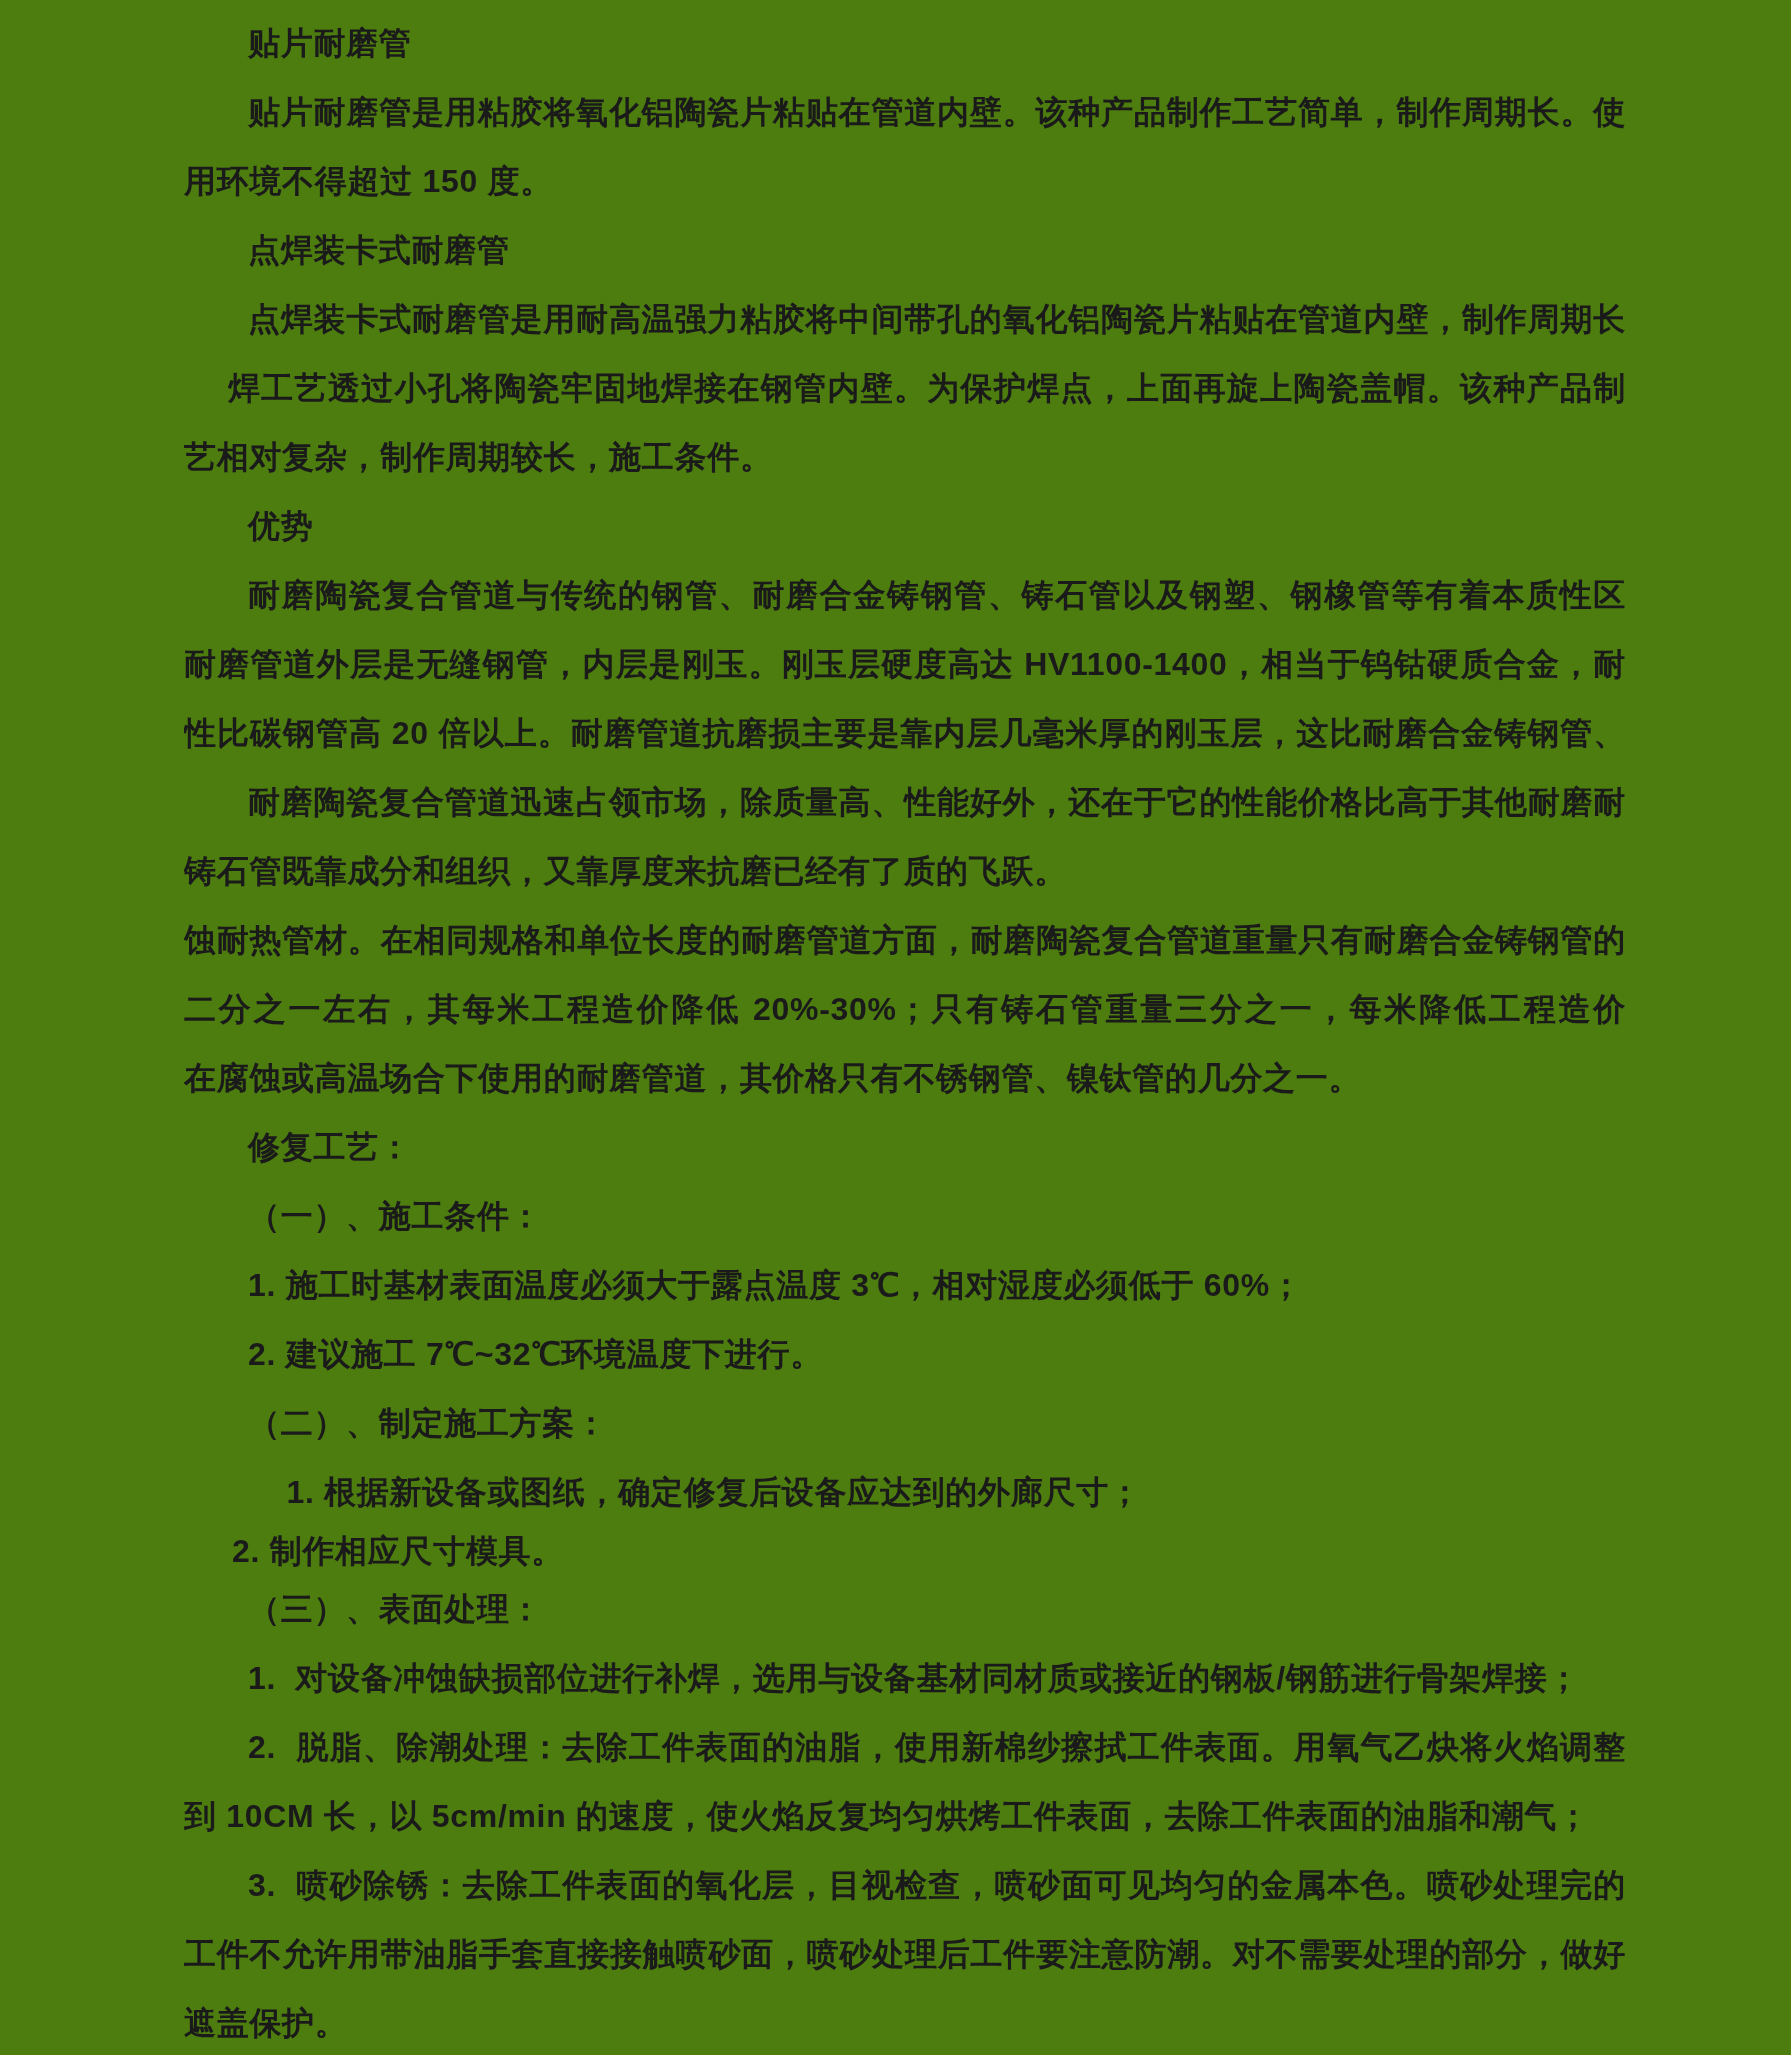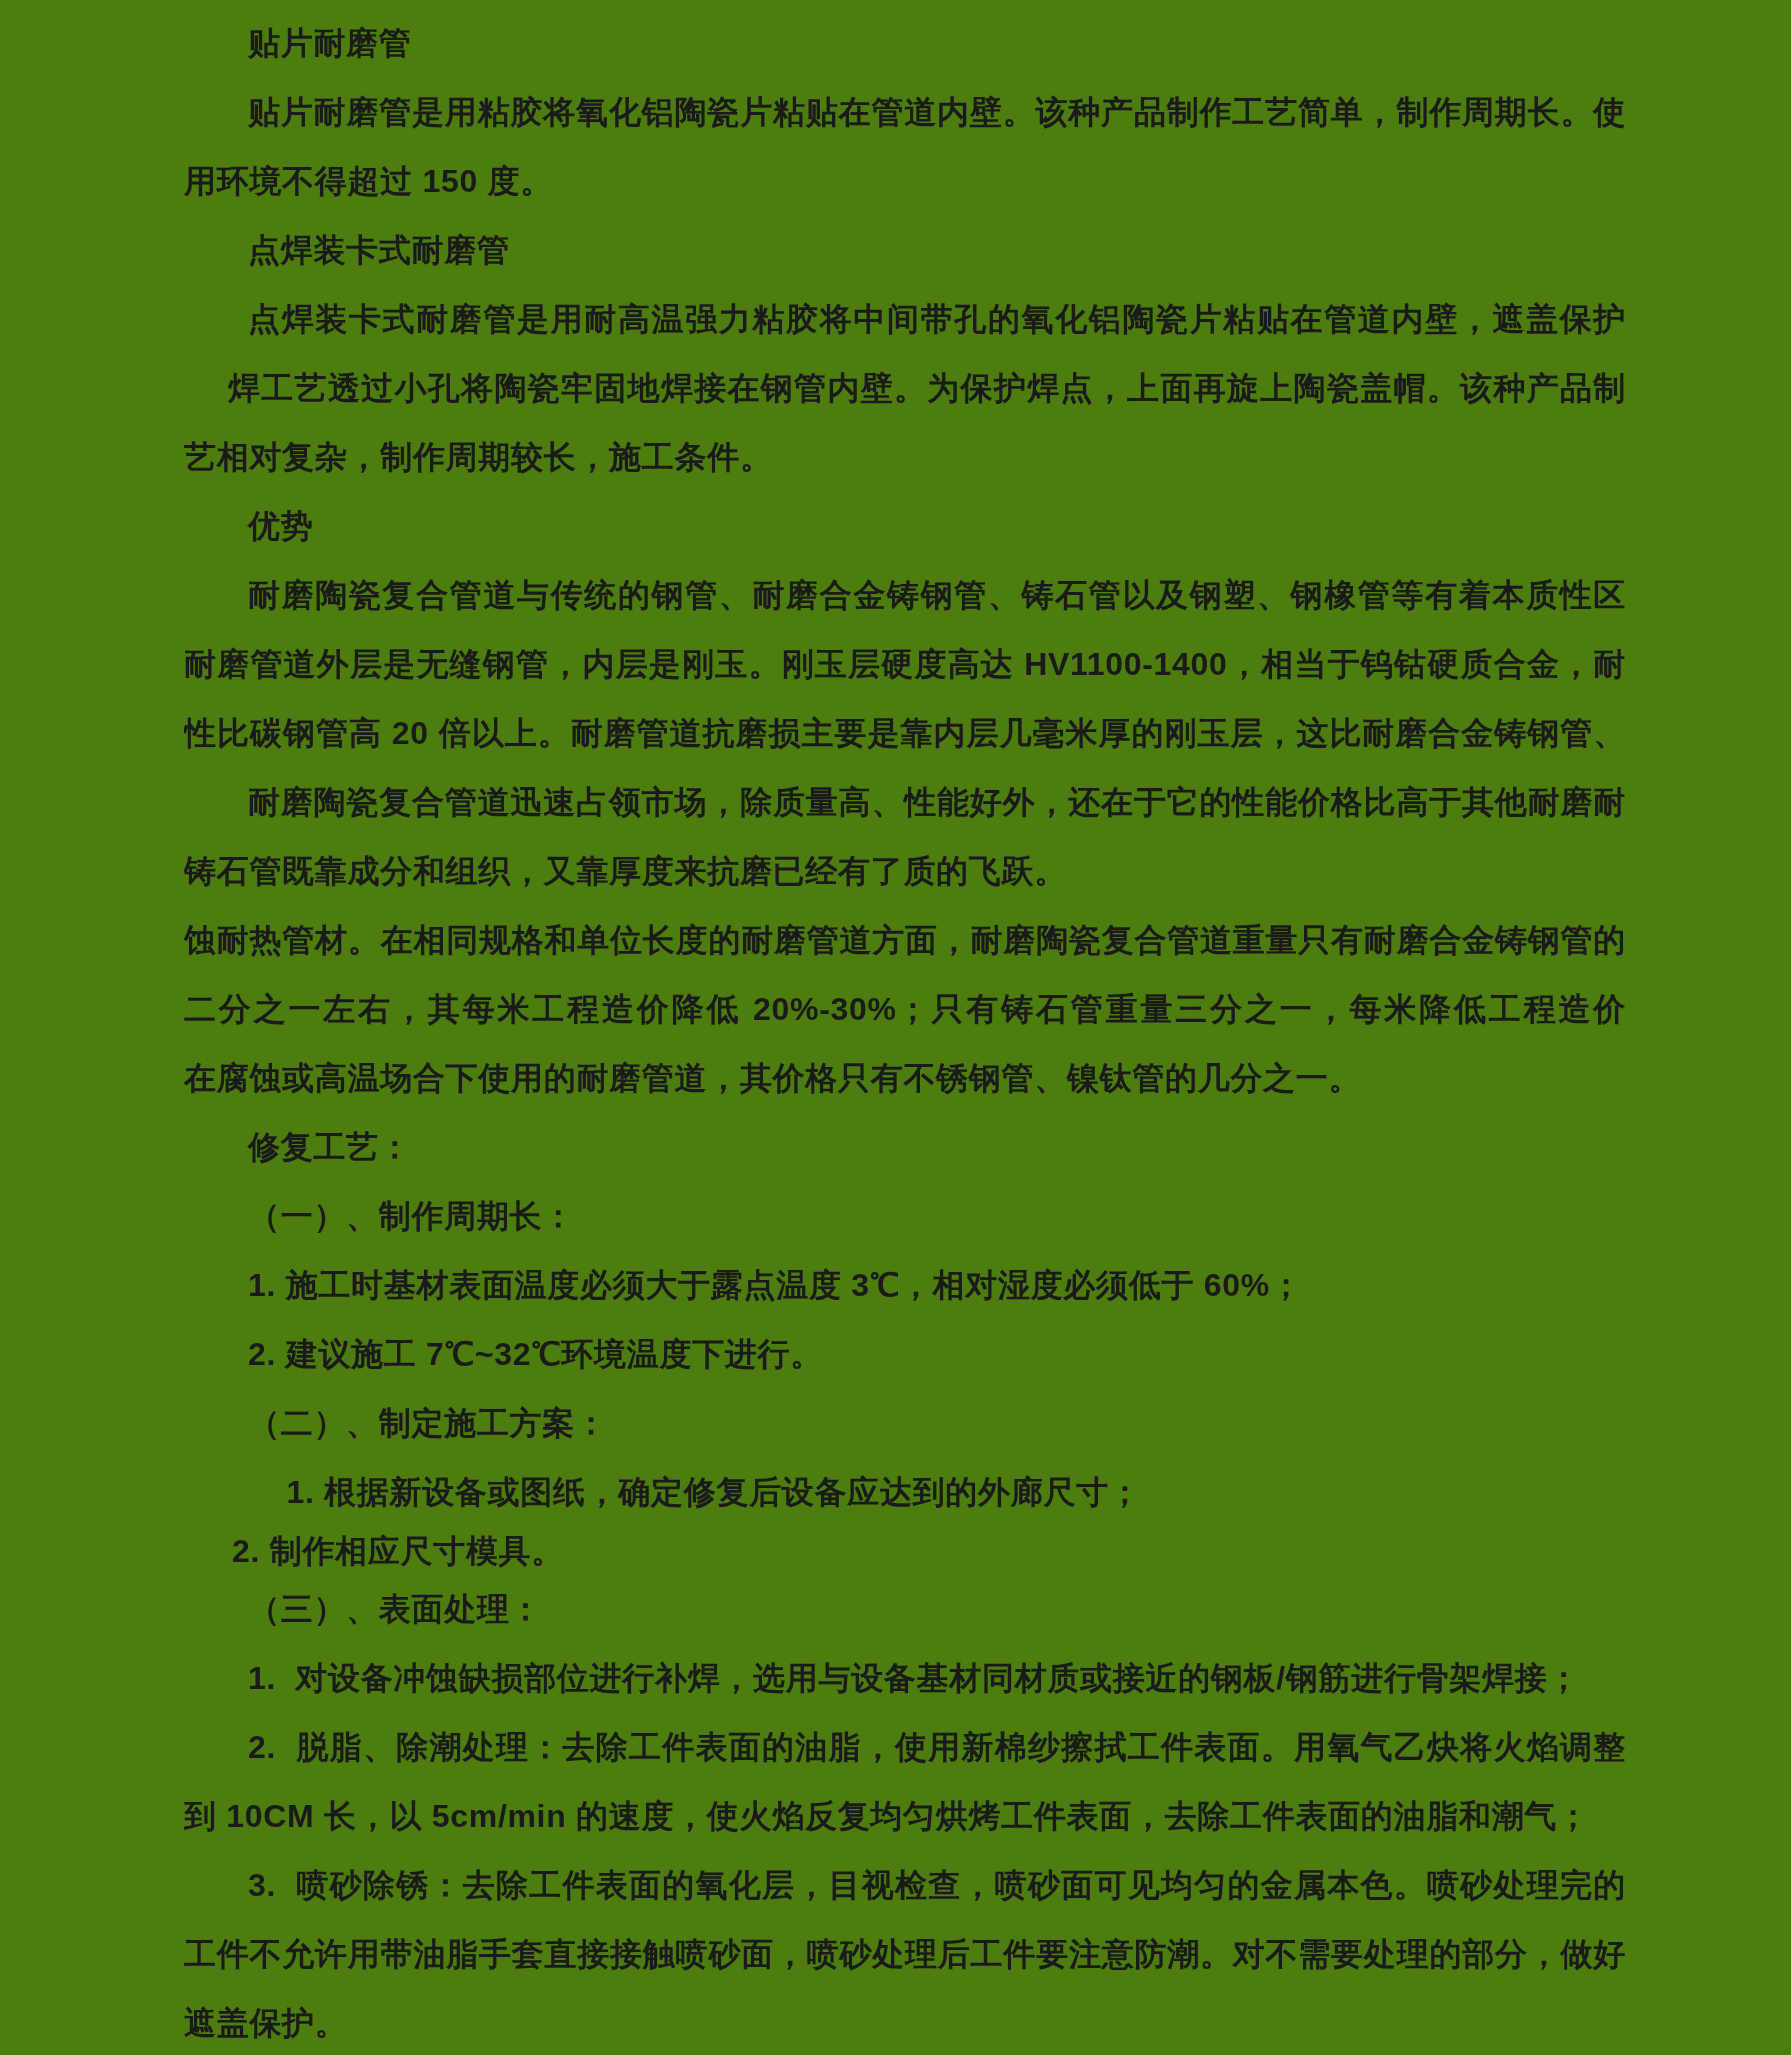--- a/index.html
+++ b/index.html
@@ -41,34 +41,34 @@
 </style>
 </head>
 <body>
 
 <div class="page" style="background: #4d7c0f; color: rgb(26, 26, 26);">
   <div class="doc-body" id="doc-body">
       <div class="line" style="text-indent: 2em;">贴片耐磨管</div>
       <div class="line fill" style="text-indent: 2em;">贴片耐磨管是用粘胶将氧化铝陶瓷片粘贴在管道内壁。该种产品制作工艺简单，制作周期长。使</div>
       <div class="line" style="text-indent: 0em;">用环境不得超过 150 度。</div>
       <div class="line" style="text-indent: 2em;">点焊装卡式耐磨管</div>
-      <div class="line fill" style="text-indent: 2em;">点焊装卡式耐磨管是用耐高温强力粘胶将中间带孔的氧化铝陶瓷片粘贴在管道内壁，遮盖保护</div>
+      <div class="line fill" style="text-indent: 2em;">点焊装卡式耐磨管是用耐高温强力粘胶将中间带孔的氧化铝陶瓷片粘贴在管道内壁，制作周期长</div>
       <div class="line fill" style="text-indent: 0em; margin-left: 44px;">焊工艺透过小孔将陶瓷牢固地焊接在钢管内壁。为保护焊点，上面再旋上陶瓷盖帽。该种产品制作工</div>
       <div class="line" style="text-indent: 0em;">艺相对复杂，制作周期较长，施工条件。</div>
       <div class="line" style="text-indent: 2em;">优势</div>
       <div class="line fill" style="text-indent: 2em;">耐磨陶瓷复合管道与传统的钢管、耐磨合金铸钢管、铸石管以及钢塑、钢橡管等有着本质性区别。</div>
       <div class="line fill" style="text-indent: 0em;">耐磨管道外层是无缝钢管，内层是刚玉。刚玉层硬度高达 HV1100-1400，相当于钨钴硬质合金，耐磨</div>
       <div class="line fill" style="text-indent: 0em;">性比碳钢管高 20 倍以上。耐磨管道抗磨损主要是靠内层几毫米厚的刚玉层，这比耐磨合金铸钢管、</div>
       <div class="line fill" style="text-indent: 2em;">耐磨陶瓷复合管道迅速占领市场，除质量高、性能好外，还在于它的性能价格比高于其他耐磨耐</div>
       <div class="line" style="text-indent: 0em;">铸石管既靠成分和组织，又靠厚度来抗磨已经有了质的飞跃。</div>
       <div class="line fill" style="text-indent: 0em;">蚀耐热管材。在相同规格和单位长度的耐磨管道方面，耐磨陶瓷复合管道重量只有耐磨合金铸钢管的</div>
       <div class="line fill" style="text-indent: 0em;">二分之一左右，其每米工程造价降低 20%-30%；只有铸石管重量三分之一，每米降低工程造价 5%-10%；</div>
       <div class="line" style="text-indent: 0em;">在腐蚀或高温场合下使用的耐磨管道，其价格只有不锈钢管、镍钛管的几分之一。</div>
       <div class="line" style="text-indent: 2em;">修复工艺：</div>
-      <div class="line" style="text-indent: 2em;">（一）、制作周期长：</div>
+      <div class="line" style="text-indent: 2em;">（一）、施工条件：</div>
       <div class="line" style="text-indent: 2em;">1. 施工时基材表面温度必须大于露点温度 3℃，相对湿度必须低于 60%；</div>
       <div class="line" style="text-indent: 2em;">2. 建议施工 7℃~32℃环境温度下进行。</div>
       <div class="line" style="text-indent: 2em;">（二）、制定施工方案：</div>
       <div class="line" style="text-indent: 3.2em;">1. 根据新设备或图纸，确定修复后设备应达到的外廊尺寸；</div>
       <div class="line tight" style="text-indent: 1.5em;">2. 制作相应尺寸模具。</div>
       <div class="line" style="text-indent: 2em;">（三）、表面处理：</div>
       <div class="line" style="text-indent: 2em;">1.  对设备冲蚀缺损部位进行补焊，选用与设备基材同材质或接近的钢板/钢筋进行骨架焊接；</div>
       <div class="line fill" style="text-indent: 2em;">2.  脱脂、除潮处理：去除工件表面的油脂，使用新棉纱擦拭工件表面。用氧气乙炔将火焰调整</div>
       <div class="line" style="text-indent: 0em;">到 10CM 长，以 5cm/min 的速度，使火焰反复均匀烘烤工件表面，去除工件表面的油脂和潮气；</div>
       <div class="line fill" style="text-indent: 2em;">3.  喷砂除锈：去除工件表面的氧化层，目视检查，喷砂面可见均匀的金属本色。喷砂处理完的</div>

